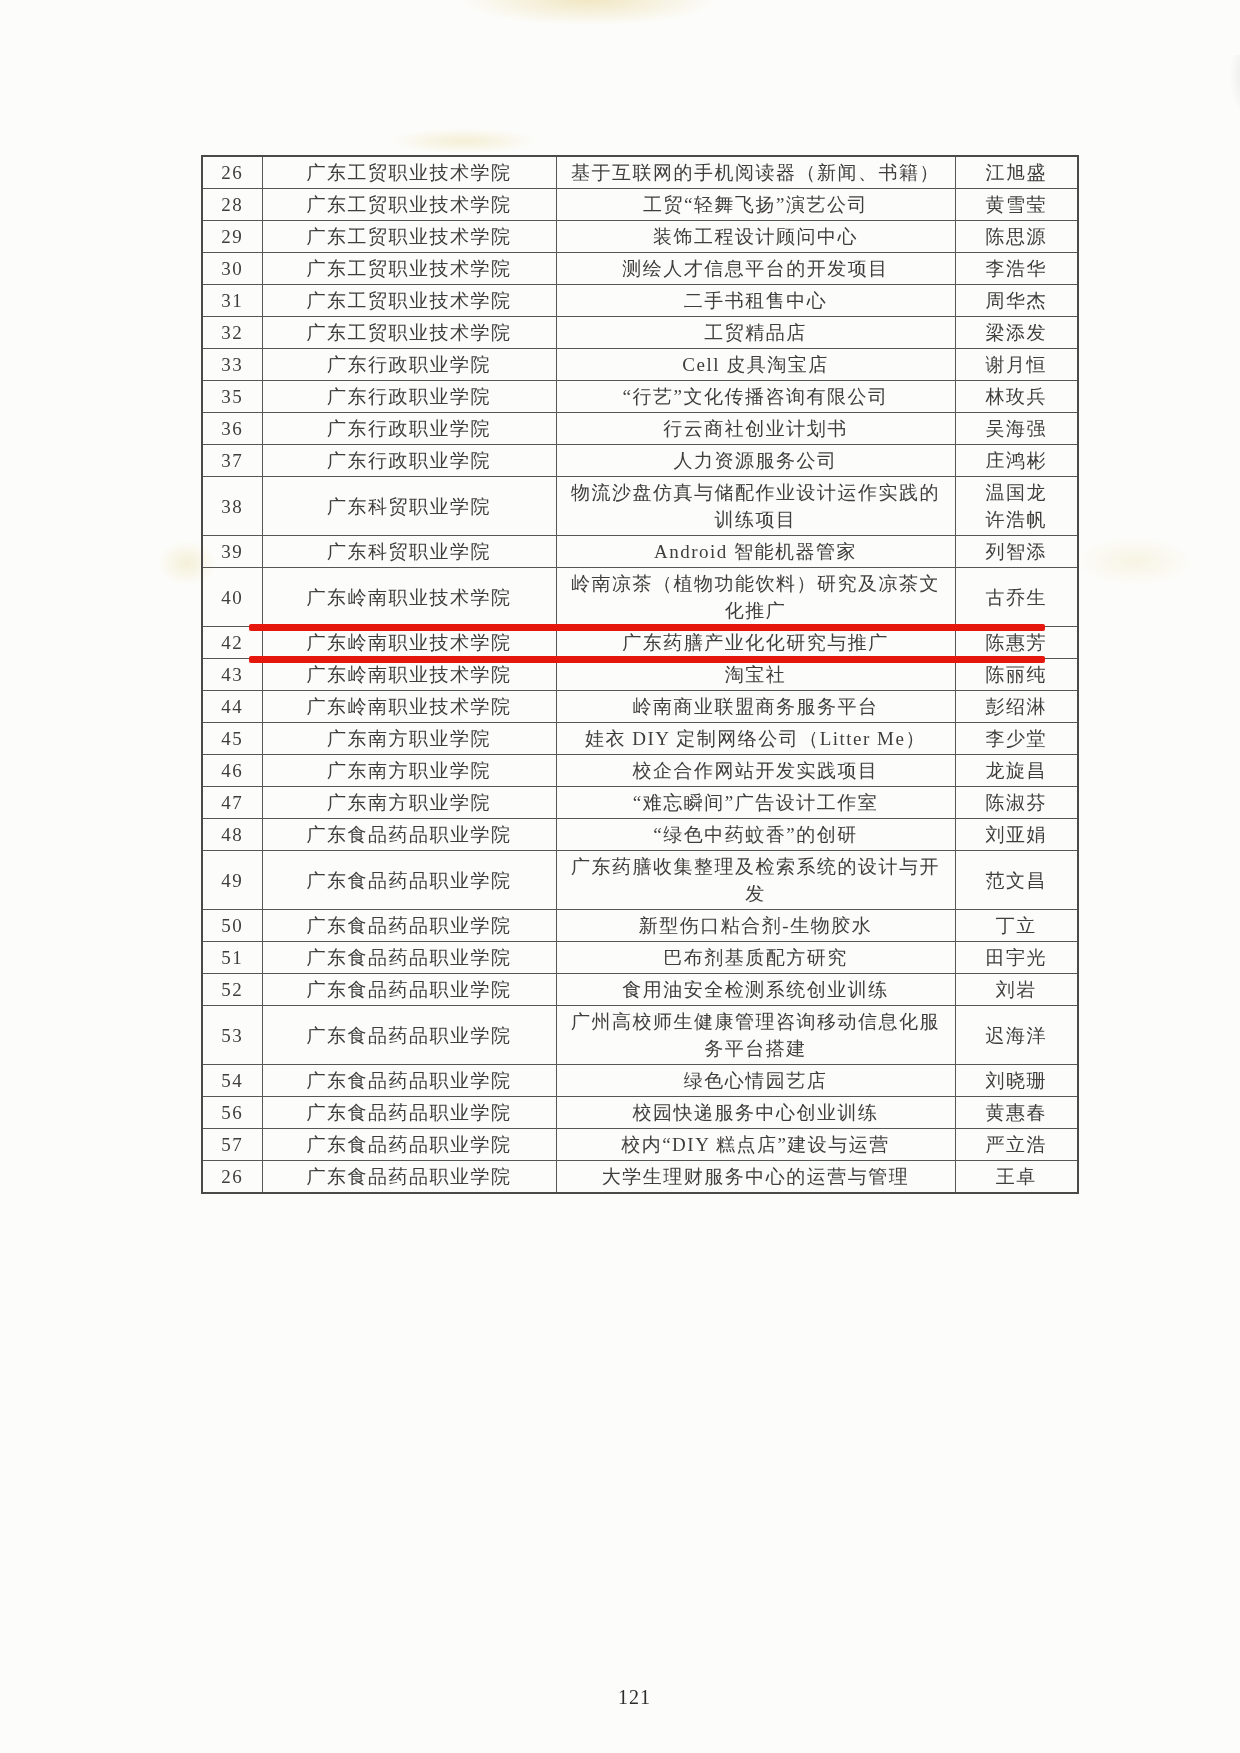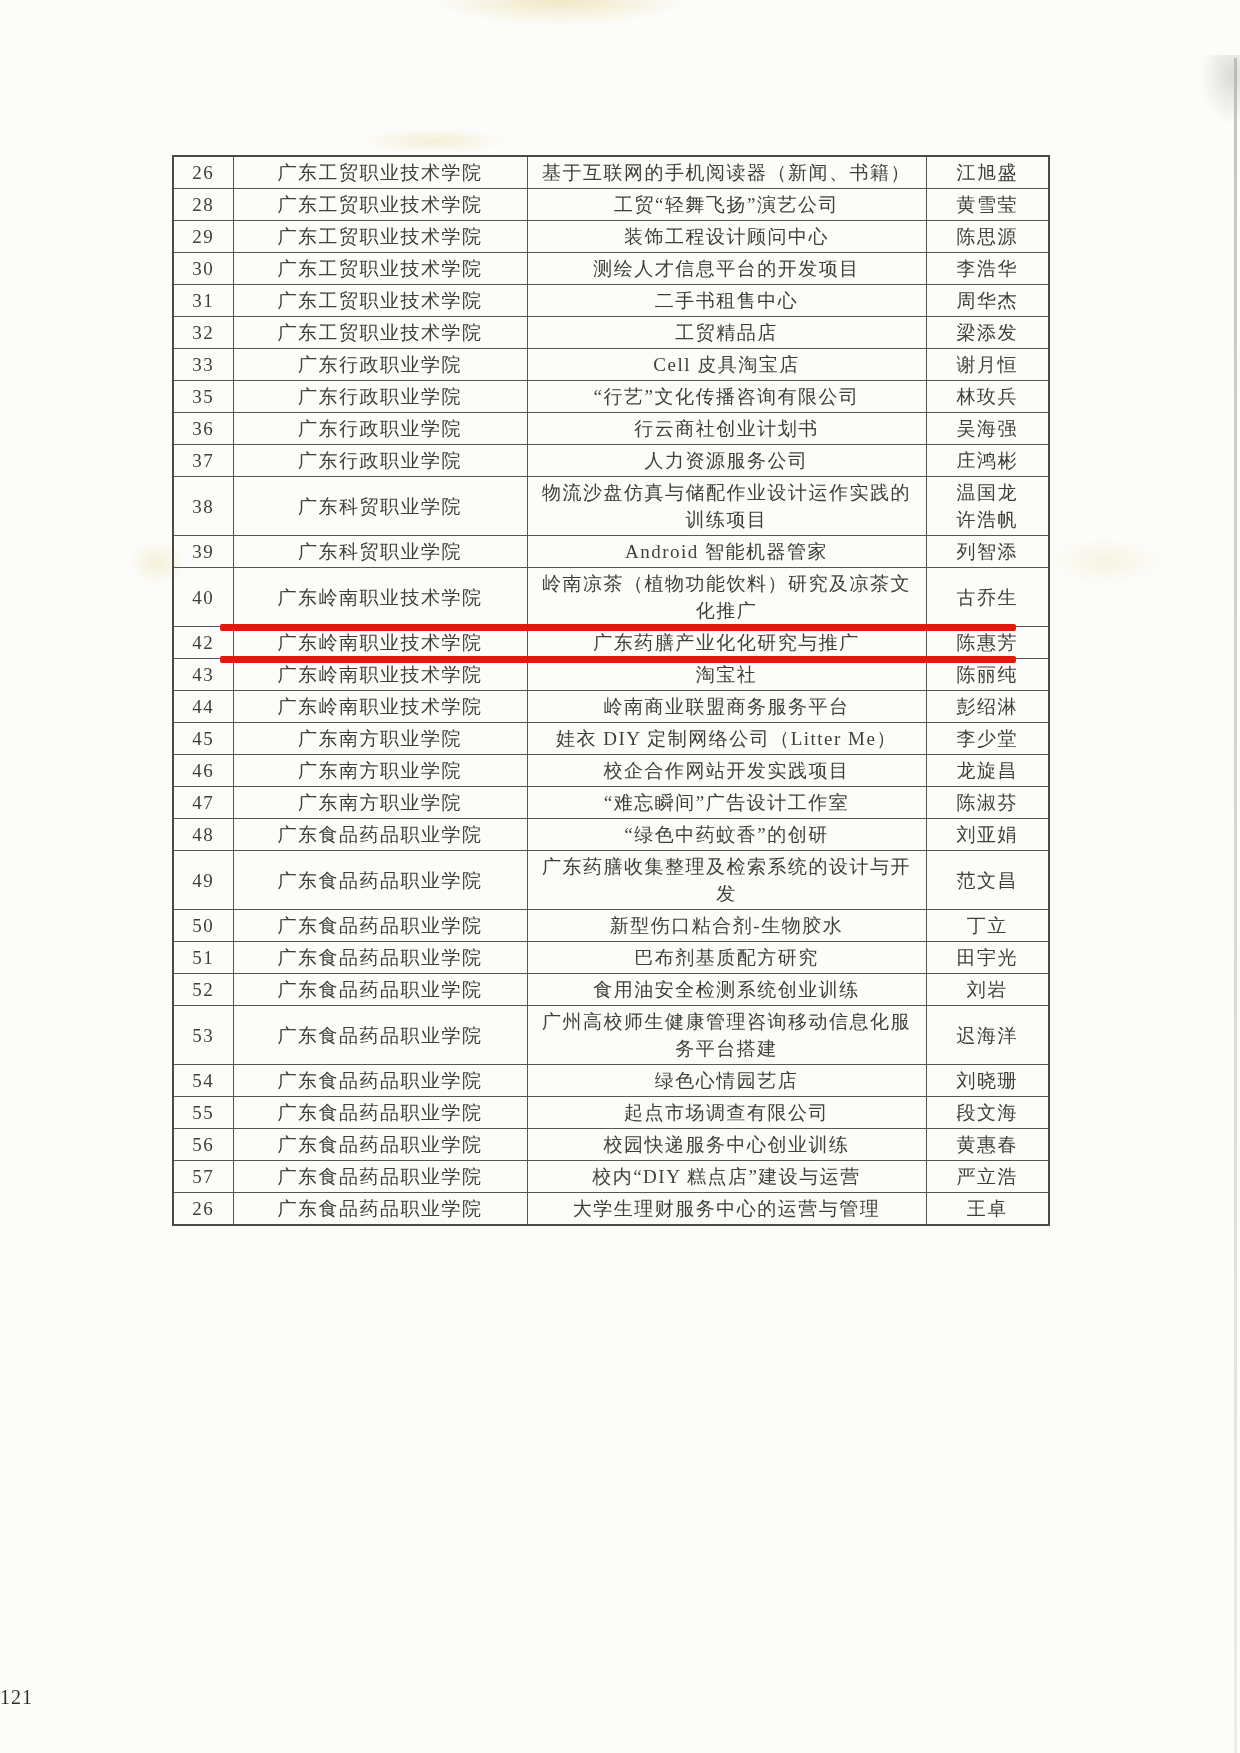--- a/index.html
+++ b/index.html
@@ -11,20 +11,21 @@
     height: 1753px;
     background: #fcfcfa;
     font-family: "Liberation Serif", "DejaVu Serif", serif;
     color: #3f3e3c;
     position: relative;
     overflow: hidden;
   }
   .page {
     position: absolute;
     inset: 0;
+    margin-left: 29px;
   }
   
   .smudge {
     position: absolute;
     pointer-events: none;
   }
   .smudge-top-center {
     left: 430px; top: 0; width: 260px; height: 26px;
     background: radial-gradient(ellipse at 50% 0%, rgba(232,214,150,0.55), rgba(232,214,150,0) 70%);
   }
@@ -92,21 +93,21 @@
     border-radius: 2px;
     z-index: 3;
     pointer-events: none;
   }
   
   .page-number {
     position: absolute;
     left: 0;
     top: 1686px;
     width: 100%;
-    text-align: left;
+    text-align: center;
     font-size: 20px;
     letter-spacing: 1px;
     color: #2e2d2b;
   }
 </style>
 </head>
 <body>
 
 <div class="page">
 
@@ -276,26 +277,20 @@
           <td class="cell-project">广州高校师生健康管理咨询移动信息化服务平台搭建</td>
           <td class="cell-leader">迟海洋</td>
         </tr>
         <tr>
           <td class="cell-no">54</td>
           <td class="cell-school">广东食品药品职业学院</td>
           <td class="cell-project">绿色心情园艺店</td>
           <td class="cell-leader">刘晓珊</td>
         </tr>
         <tr>
-          <td class="cell-no">55</td>
-          <td class="cell-school">广东食品药品职业学院</td>
-          <td class="cell-project">起点市场调查有限公司</td>
-          <td class="cell-leader">段文海</td>
-        </tr>
-        <tr>
           <td class="cell-no">56</td>
           <td class="cell-school">广东食品药品职业学院</td>
           <td class="cell-project">校园快递服务中心创业训练</td>
           <td class="cell-leader">黄惠春</td>
         </tr>
         <tr>
           <td class="cell-no">57</td>
           <td class="cell-school">广东食品药品职业学院</td>
           <td class="cell-project">校内“DIY 糕点店”建设与运营</td>
           <td class="cell-leader">严立浩</td>

